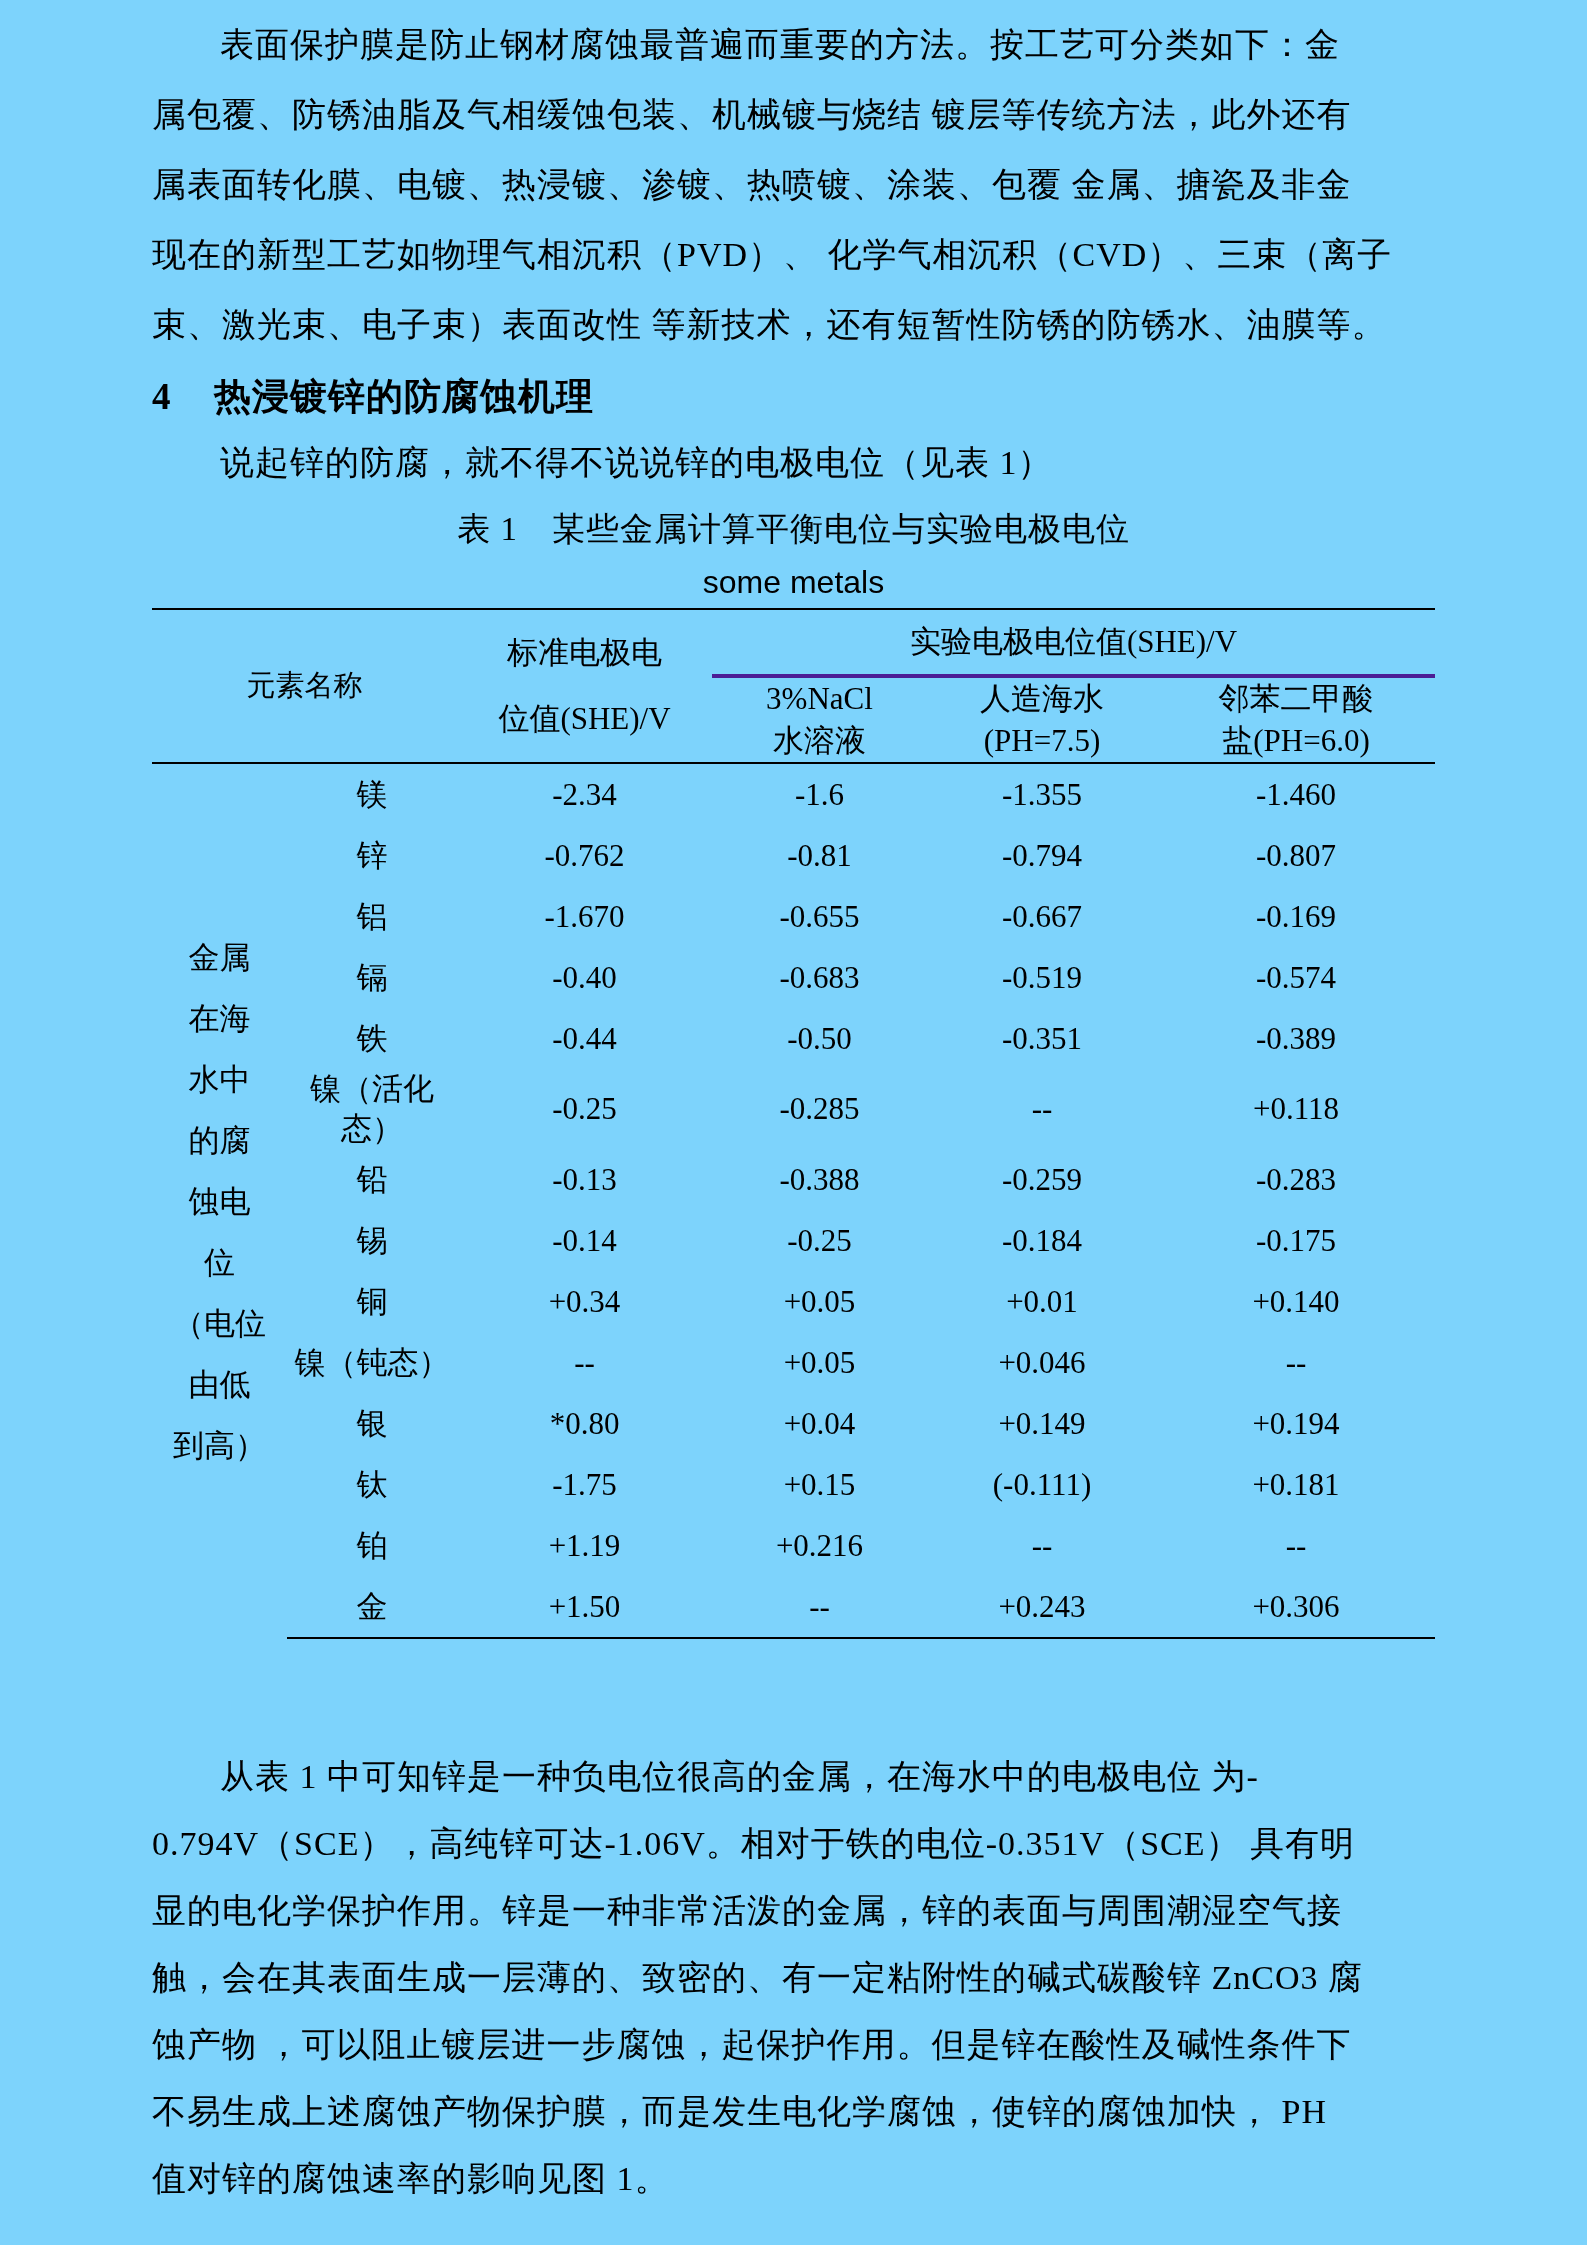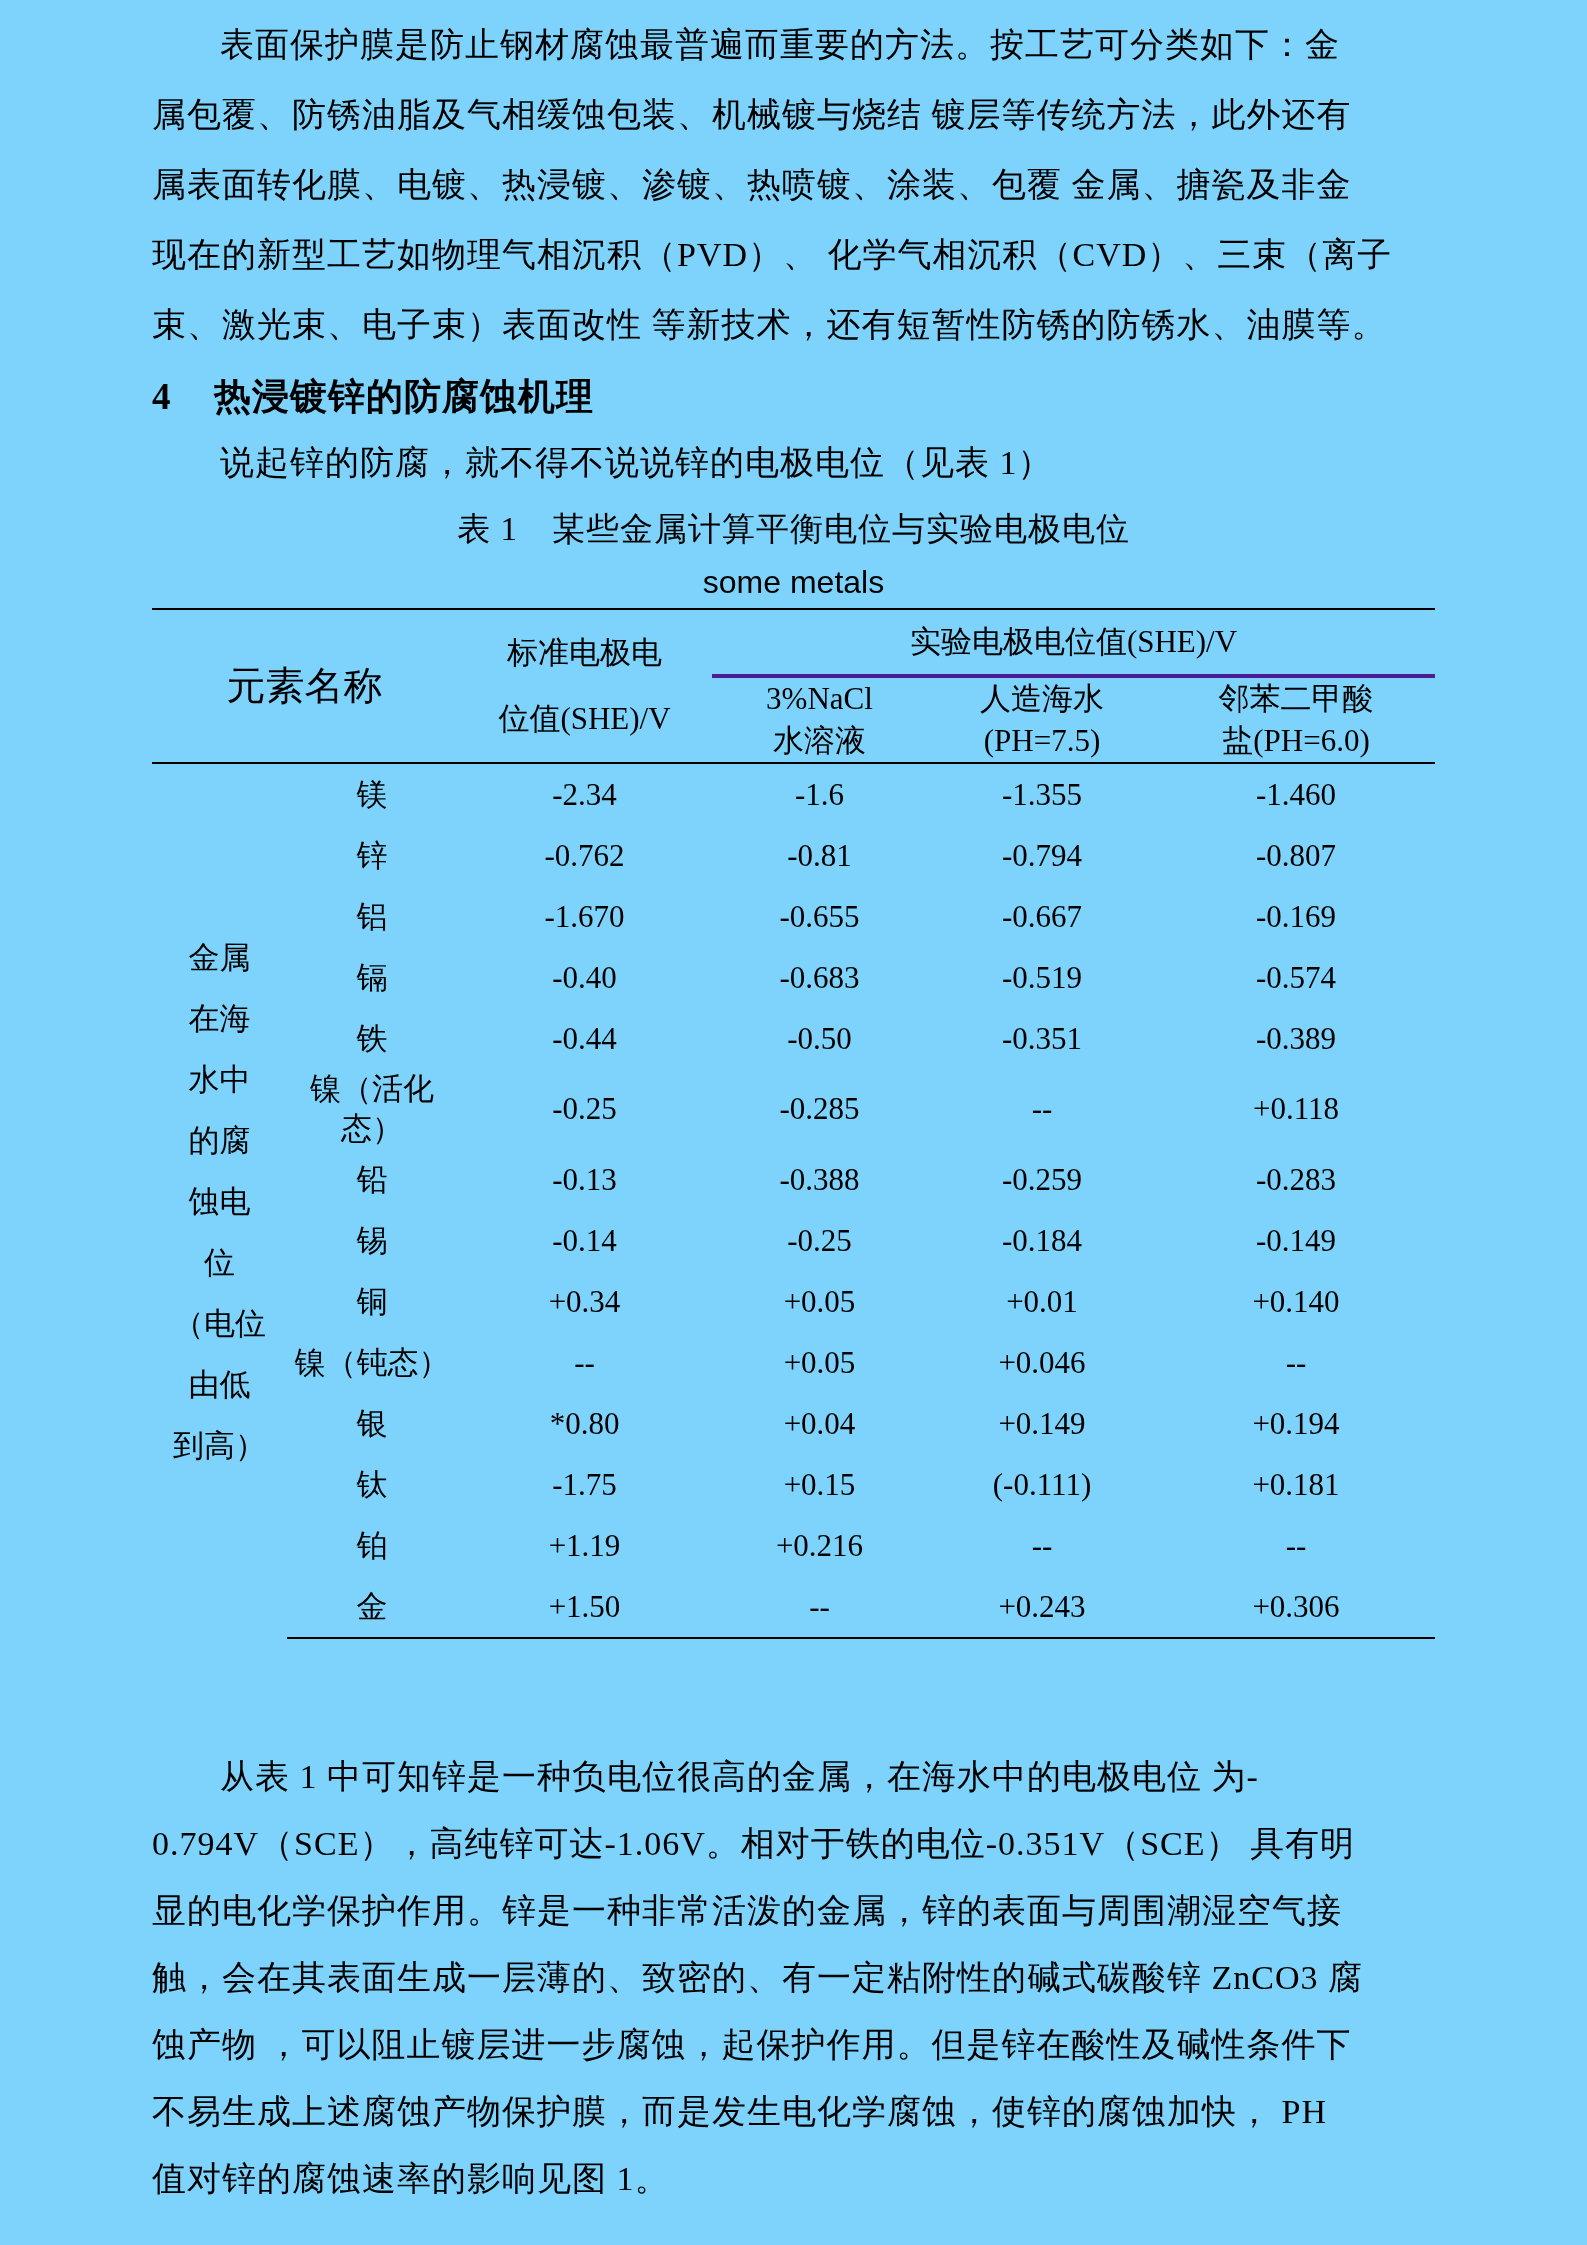--- a/index.html
+++ b/index.html
@@ -43,21 +43,21 @@
     font-size:31px;margin-top:0;
   }
   table.tbl th,table.tbl td{
     font-weight:normal;text-align:center;vertical-align:middle;padding:0;
   }
   col.c1{width:135px;} col.c2{width:170px;} col.c3{width:255px;}
   col.c4{width:215px;} col.c5{width:230px;} col.c6{width:278px;}
 
   thead th{border-bottom:2px solid #000;}
   thead tr.r1 th{border-top:2px solid #000;}
-  th.th-element{padding-left:135px;font-size:39px;}
+  th.th-element{padding-left:135px;font-size:29px;}
   th.th-standard div{line-height:48px;}
   th.th-standard .s1{padding-top:12px;padding-bottom:18px;}
   th.th-standard .s2{padding-bottom:12px;}
   th.th-exp{height:64px;line-height:64px;border-bottom:4px solid #4c1d95;}
   th.th-sub{padding:4px 0 8px 0;}
   th.th-sub div{line-height:42px;}
 
   tbody td{height:61px;line-height:40px;}
   tbody tr:last-child td{border-bottom:2px solid #000;}
   td.group-cell{vertical-align:middle;}
@@ -183,21 +183,21 @@
           <td>-0.13</td>
           <td>-0.388</td>
           <td>-0.259</td>
           <td>-0.283</td>
         </tr>
         <tr>
           <td class="metal">锡</td>
           <td>-0.14</td>
           <td>-0.25</td>
           <td>-0.184</td>
-          <td>-0.149</td>
+          <td>-0.175</td>
         </tr>
         <tr>
           <td class="metal">铜</td>
           <td>+0.34</td>
           <td>+0.05</td>
           <td>+0.01</td>
           <td>+0.140</td>
         </tr>
         <tr>
           <td class="metal">镍（钝态）</td>

